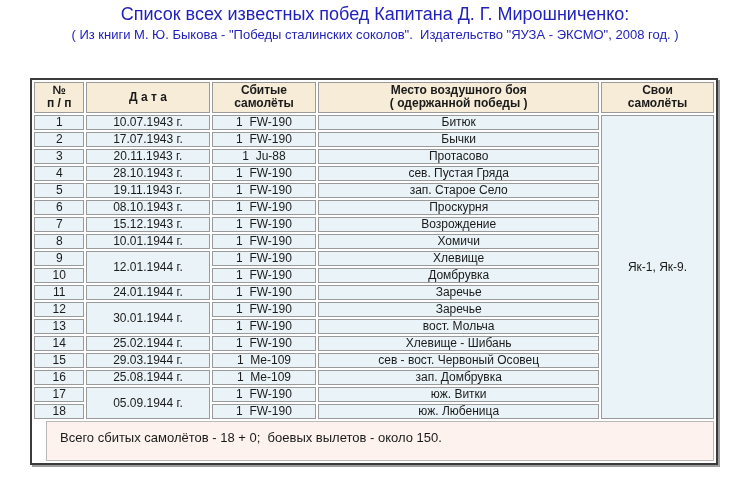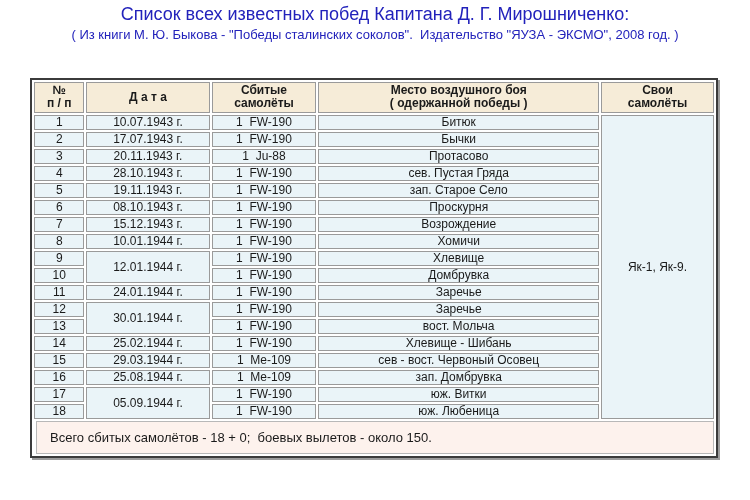--- a/index.html
+++ b/index.html
@@ -59,27 +59,27 @@
   table.victories td {
     background: var(--cell-bg);
     height: 13px;
     line-height: 13px;
     padding: 0;
     vertical-align: middle;
   }
   td.downed-cell { white-space: pre; }
   td.own-cell { vertical-align: middle; }
   .summary {
-    margin: 0 2px 2px 4px;
+    margin: 0 2px 2px 14px;
     border: 1px solid #b8b8b8;
     background: var(--footer-bg);
     color: var(--text-color);
     font-size: 13px;
     line-height: 15px;
-    padding: 8px 0 8px 13px;
+    padding: 8px 0 15px 13px;
     text-align: left;
     white-space: pre;
   }
 </style>
 </head>
 <body>
 
 <div class="title">Список всех известных побед Капитана Д. Г. Мирошниченко:</div>
 <div class="subtitle">( Из книги М. Ю. Быкова - "Победы сталинских соколов".  Издательство "ЯУЗА - ЭКСМО", 2008 год. )</div>
 

